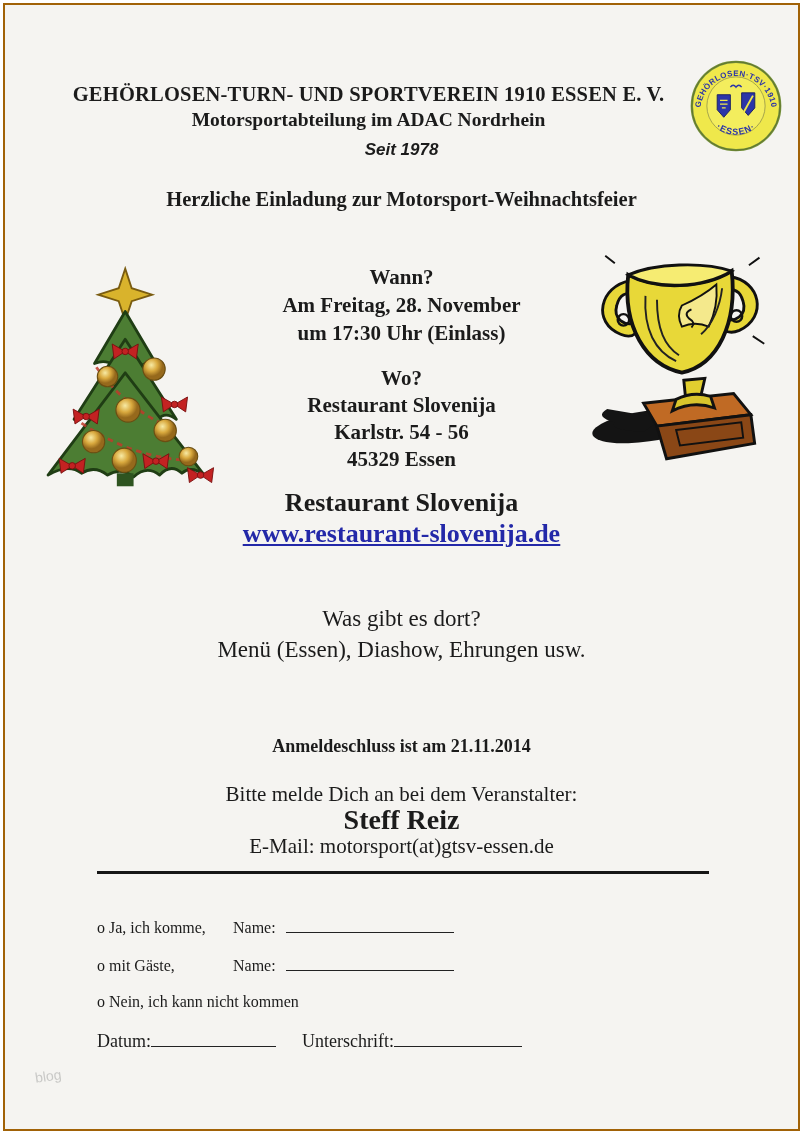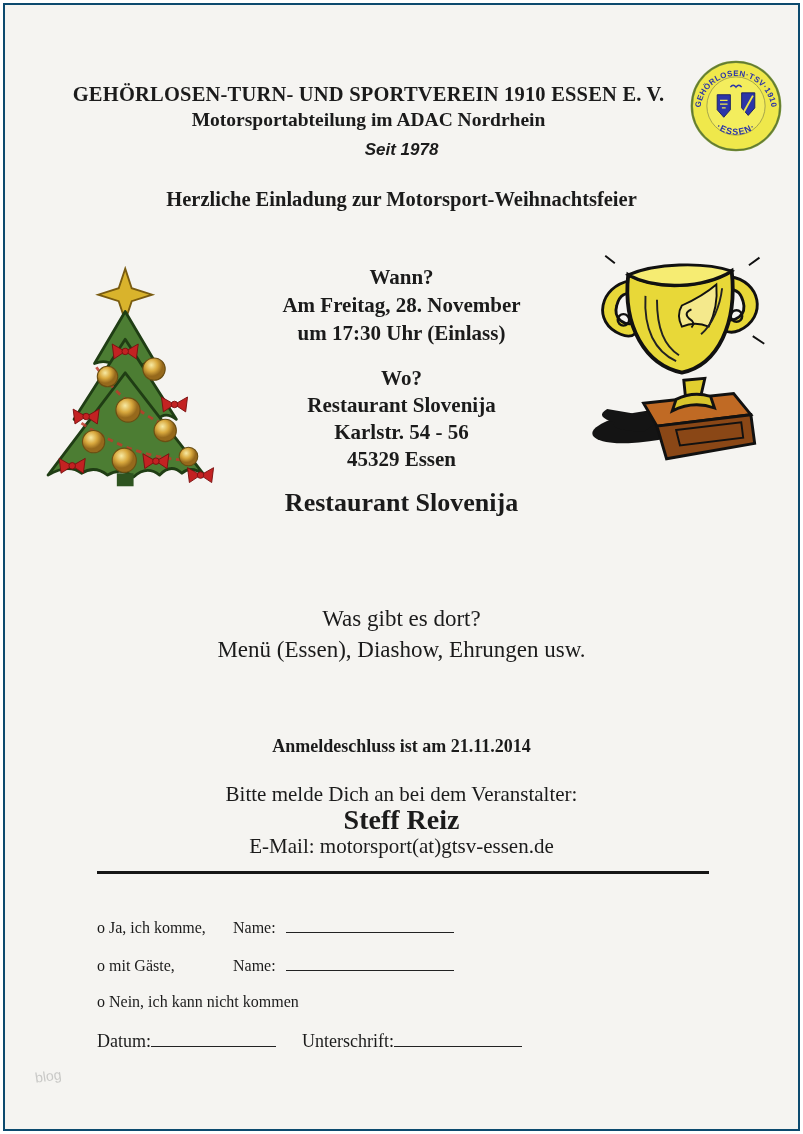--- a/index.html
+++ b/index.html
@@ -1,19 +1,19 @@
 <!DOCTYPE html>
 <html><head>
 <meta charset="utf-8">
 <style>
   html,body{margin:0;padding:0;background:#ffffff;}
   .page{
     position:relative;
     width:793px;height:1124px;
-    margin:3px;border:2px solid #0c4a6e;
+    margin:3px;border:2px solid #a16207;
     background:#f5f4f1;
     font-family:"Liberation Serif","DejaVu Serif",serif;
     color:#1b1b1b;
     overflow:hidden;
   }
   .abs{position:absolute;left:0;right:0;text-align:center;}
   .hdr-main{transform:translateX(-33px);}
   .h1{font-size:20.5px;font-weight:bold;letter-spacing:.2px;}
   .h2{font-size:19.5px;font-weight:bold;margin-top:3px;}
   .h3{font-size:17px;font-weight:bold;font-family:"Liberation Sans","DejaVu Sans",sans-serif;margin-top:9px;font-style:italic;}
@@ -161,20 +161,21 @@
 
   <div class="abs blk" style="top:360px;line-height:27px">
     <div>Wo?</div>
     <div>Restaurant Slovenija</div>
     <div>Karlstr. 54 - 56</div>
     <div>45329 Essen</div>
   </div>
 
   <div class="abs" style="top:481px">
     <div class="rest-name">Restaurant Slovenija</div>
+    <div class="rest-url"><a class="link" href="#">www.restaurant-slovenija.de</a></div>
   </div>
 
   <div class="abs prog" style="top:598px">
     <div>Was gibt es dort?</div>
     <div>Menü (Essen), Diashow, Ehrungen usw.</div>
   </div>
 
   <div class="abs deadline" style="top:731px">Anmeldeschluss ist am 21.11.2014</div>
 
   <div class="abs contact" style="top:776px">

